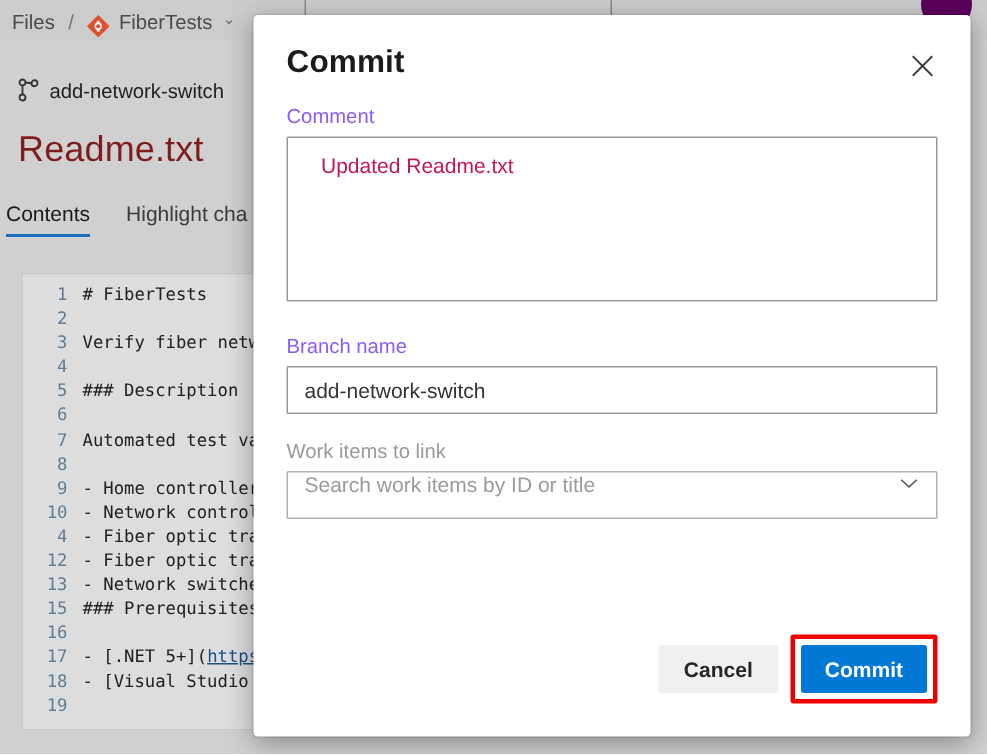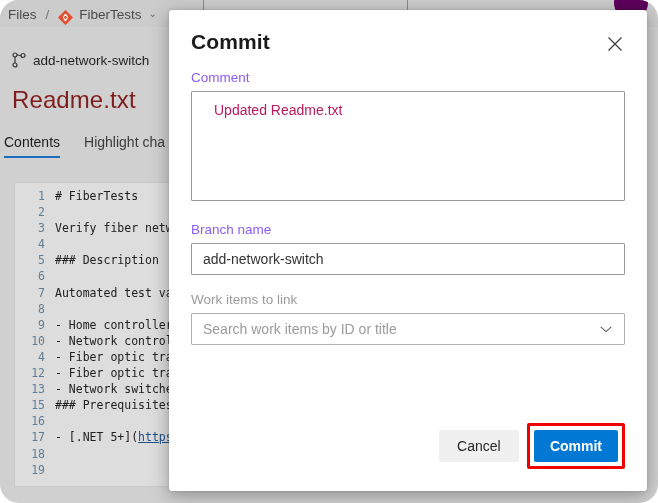--- a/index.html
+++ b/index.html
@@ -11,21 +11,20 @@
     font-family: "Liberation Sans", sans-serif;
     background: #ffffff;
   }
 
   #screen {
     position: relative;
     width: 658px;
     height: 503px;
     background: #ffffff;
     overflow: hidden;
-    border-radius: 19px;
   }
 
   
   #page-bg {
     position: absolute;
     inset: 0;
     background: #d0d0d0;
   }
 
   
@@ -226,21 +225,21 @@
     background: #fff;
   }
   .combo {
     position: relative;
     width: 100%;
     height: 32px;
     border: 1px solid #b0b0b0;
     border-radius: 1px;
     background: #fff;
     display: flex;
-    align-items: center;
+    align-items: flex-start;
     padding: 0 11px;
   }
   .combo .ph {
     font-size: 14px;
     color: #9b9b9b;
     flex: 1 1 auto;
   }
   .combo .chev-dn {
     width: 14px; height: 14px;
     flex: 0 0 auto;
@@ -259,21 +258,21 @@
     min-width: 80px;
     padding: 0 16px;
     font-size: 14px;
     font-family: "Liberation Sans", sans-serif;
     border-radius: 2px;
     border: none;
     cursor: pointer;
     line-height: 32px;
     text-align: center;
   }
-  .btn-secondary { background: #f0f0f0; color: #262626; }
+  .btn-secondary { background: #f0f0f0; color: #262626; font-weight: bold; }
   .btn-primary { background: #0078d4; color: #ffffff; font-weight: 600; }
 
   .highlight-wrap {
     position: relative;
     padding: 4px;
     border: 3px solid #ee0000;
     border-radius: 2px;
     background: #ffffff;
   }
 </style>
@@ -337,21 +336,21 @@
         <div class="code-line"><span class="ln">7</span><span class="ctext">Automated test va</span></div>
         <div class="code-line"><span class="ln">8</span><span class="ctext"></span></div>
         <div class="code-line"><span class="ln">9</span><span class="ctext">- Home controller</span></div>
         <div class="code-line"><span class="ln">10</span><span class="ctext">- Network control</span></div>
         <div class="code-line"><span class="ln">4</span><span class="ctext">- Fiber optic tra</span></div>
         <div class="code-line"><span class="ln">12</span><span class="ctext">- Fiber optic tra</span></div>
         <div class="code-line"><span class="ln">13</span><span class="ctext">- Network switche</span></div>
         <div class="code-line"><span class="ln">15</span><span class="ctext">### Prerequisites</span></div>
         <div class="code-line"><span class="ln">16</span><span class="ctext"></span></div>
         <div class="code-line"><span class="ln">17</span><span class="ctext">- [.NET 5+](<span class="lnk">https</span></span></div>
-        <div class="code-line"><span class="ln">18</span></div>
+        <div class="code-line"><span class="ln">18</span><span class="ctext">- [Visual Studio</span></div>
         <div class="code-line"><span class="ln">19</span><span class="ctext"></span></div>
       </div>
   </div>
 
   <div class="overlay">
     <div class="dialog">
 
       <div class="dlg-header">
         <div class="dlg-title">Commit</div>
         <div class="dlg-close">

